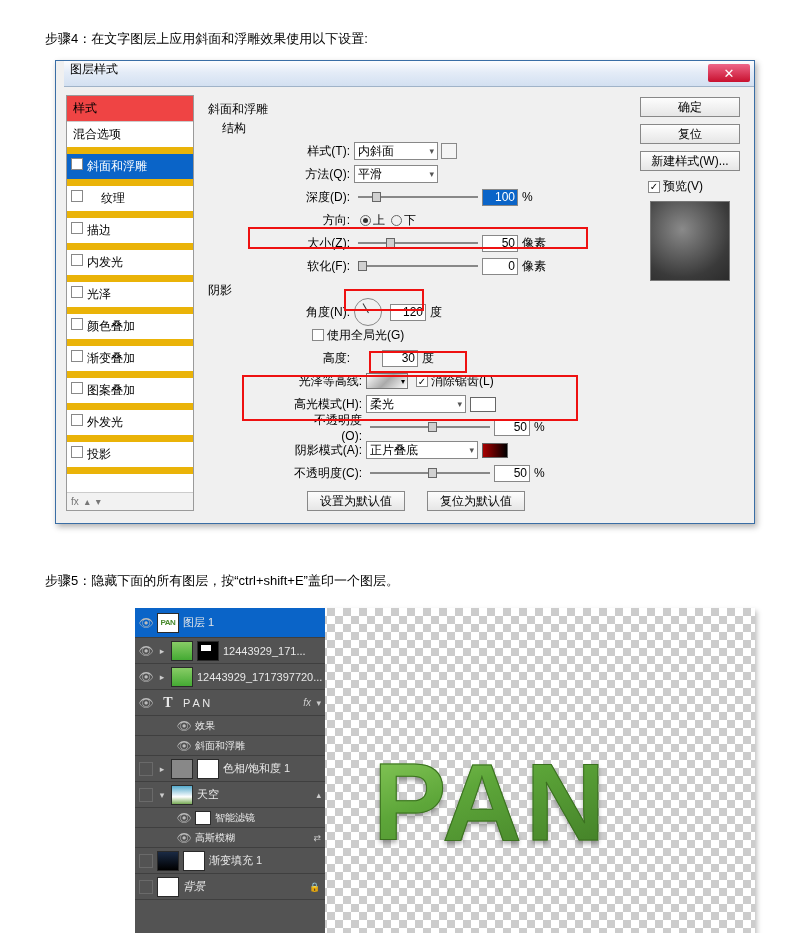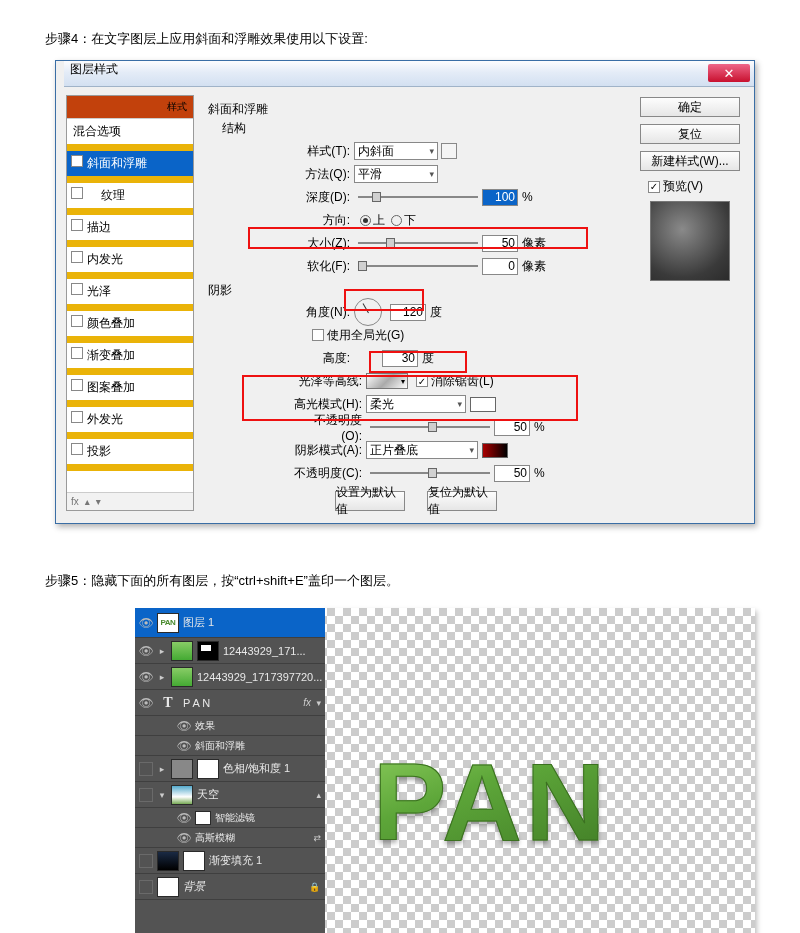--- a/index.html
+++ b/index.html
@@ -8,21 +8,21 @@
   .step-title { font-size: 13px; margin-bottom: 12px; }
 
   
   .dialog { width: 700px; margin-left: 10px; border: 1px solid #3a6ea5; background: #f0f0f0; box-shadow: 2px 3px 6px rgba(0,0,0,.3); }
   .titlebar { height: 26px; background: linear-gradient(#fdfdfe,#e4ecf7 45%,#d3e0f1); display: flex; padding: 0 6px; border-bottom: 1px solid #a0b3c8; position: relative; margin-left: 8px; }
   .titlebar-text { font-size: 12px; }
   .close-btn { position:absolute; right:4px; top:3px; width:42px; height:18px; background: linear-gradient(#e68,#c8102e); color:#fff; display:flex; align-items:center; justify-content:center; border-radius:2px; font-size:13px; }
 
   .dialog-body { display:flex; padding: 8px 10px 12px 10px; gap:0; }
   .left-pane { width: 128px; border:1px solid #9a9a9a; background:#fff; display:flex; flex-direction:column; }
-  .left-head { font-size:10px; padding:4px 6px; border-bottom:1px solid #ccc; text-align:right; background:#c2410c; }
+  .left-head { font-size:12px; padding:4px 6px; border-bottom:1px solid #ccc; text-align:left; background:#ef4444; }
   .left-item { font-size:12px; padding:4px 18px 4px 20px; border-bottom:7px solid #eab308; display:flex; align-items:center; position:relative; }
   .left-item.no-cb { padding-left:6px; }
   .left-item .cb { position:absolute; left:4px; top:4px; width:12px; height:12px; border:1px solid #888; background:#fff; font-size:10px; line-height:10px; text-align:center; }
   .left-item.selected { background:#0a64c8; color:#fff; }
   .left-item.sub { padding-left: 34px; }
   .left-foot { margin-top:auto; height:18px; border-top:1px solid #ccc; background:#f2f2f2; font-size:10px; color:#777; padding-left:4px; display:flex; align-items:center; gap:6px; }
 
   .center-pane { flex:1; padding: 4px 10px 0 14px; position:relative; }
   .section-title { font-size:12px; margin: 2px 0 2px 0; }
   .sub-title { font-size:12px; margin: 2px 0 4px 14px; }
@@ -38,21 +38,21 @@
   .num-input.hl { background:#0a64c8; color:#fff; }
   .unit { margin-left:4px; }
   .radio { width:11px; height:11px; border:1px solid #666; border-radius:50%; display:inline-block; margin:0 2px 0 6px; position:relative; }
   .radio.checked::after { content:""; position:absolute; inset:2px; background:#333; border-radius:50%; }
   .cb-inline { width:12px; height:12px; border:1px solid #888; background:#fff; display:inline-flex; align-items:center; justify-content:center; font-size:10px; margin-right:3px; }
   .gloss-swatch { width:42px; height:16px; border:1px solid #777; background:linear-gradient(135deg,#fff,#aaa,#fff); display:inline-flex; align-items:center; justify-content:flex-end; padding-right:2px; }
   .gloss-swatch .arrow{font-size:8px;}
   .color-swatch { width:26px; height:15px; border:1px solid #666; display:inline-block; }
   .divider-shade { margin: 6px 0 2px 0; }
   .bottom-btns { display:flex; justify-content:center; gap:22px; margin-top:8px; }
-  .ps-btn-wide { width:70px; height:20px; border:1px solid #888; background:linear-gradient(#fdfdfd,#e6e6e6); font-size:12px; display:flex; align-items:center; justify-content:center; }
+  .ps-btn-wide { width:98px; height:20px; border:1px solid #888; background:linear-gradient(#fdfdfd,#e6e6e6); font-size:12px; display:flex; align-items:center; justify-content:center; }
 
   .right-pane { width:110px; padding: 2px 2px 0 6px; }
   .ps-btn { width:100px; height:20px; border:1px solid #888; background:linear-gradient(#fdfdfd,#e6e6e6); font-size:12px; display:flex; align-items:center; justify-content:center; margin-bottom:7px; }
   .preview-chk { display:flex; align-items:center; margin:4px 0 6px 8px; font-size:12px; }
   .preview-box { width:80px; height:80px; border:1px solid #777; margin-left:10px; background: radial-gradient(circle at 40% 35%, #8a8a8a, #3a3a3a 70%, #2b2b2b); }
 
   .red-wrap1 { position:absolute; left:54px; top:132px; width:340px; height:22px; border:2px solid #e11; pointer-events:none; }
   .red-wrap2 { position:absolute; left:150px; top:194px; width:80px; height:22px; border:2px solid #e11; pointer-events:none; }
   .red-wrap3 { position:absolute; left:175px; top:256px; width:98px; height:22px; border:2px solid #e11; pointer-events:none; }
   .red-wrap4 { position:absolute; left:48px; top:280px; width:336px; height:46px; border:2px solid #e11; pointer-events:none; }

